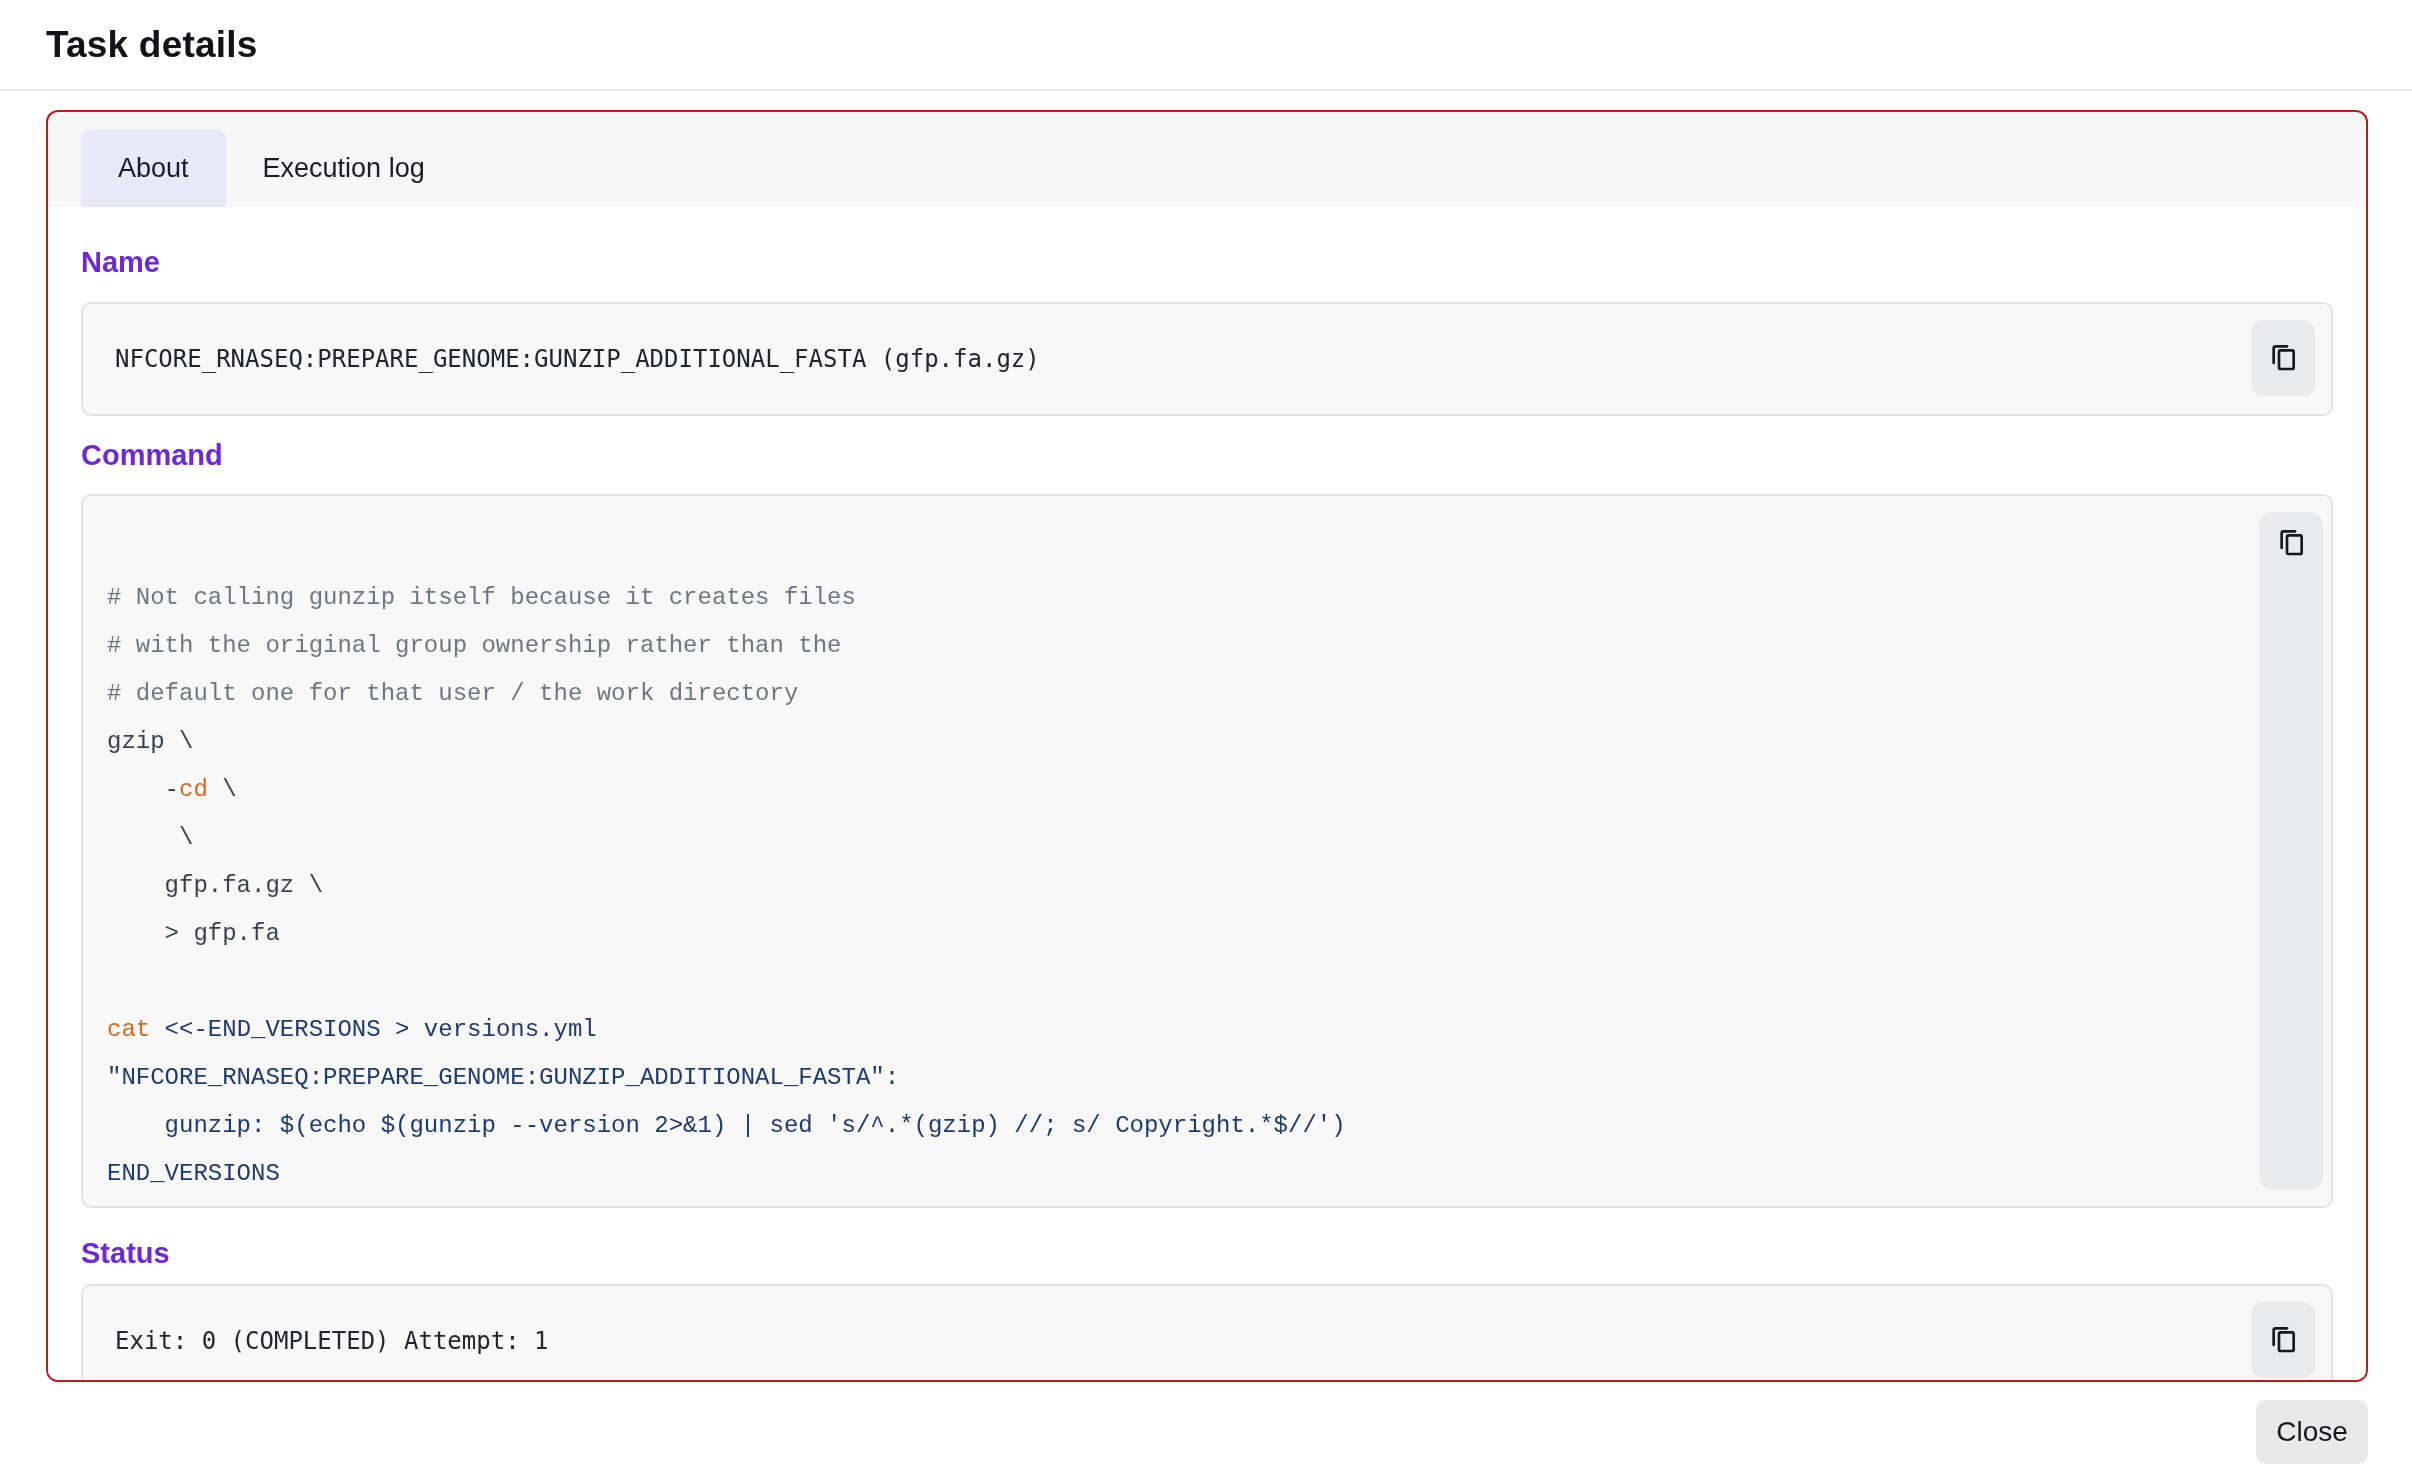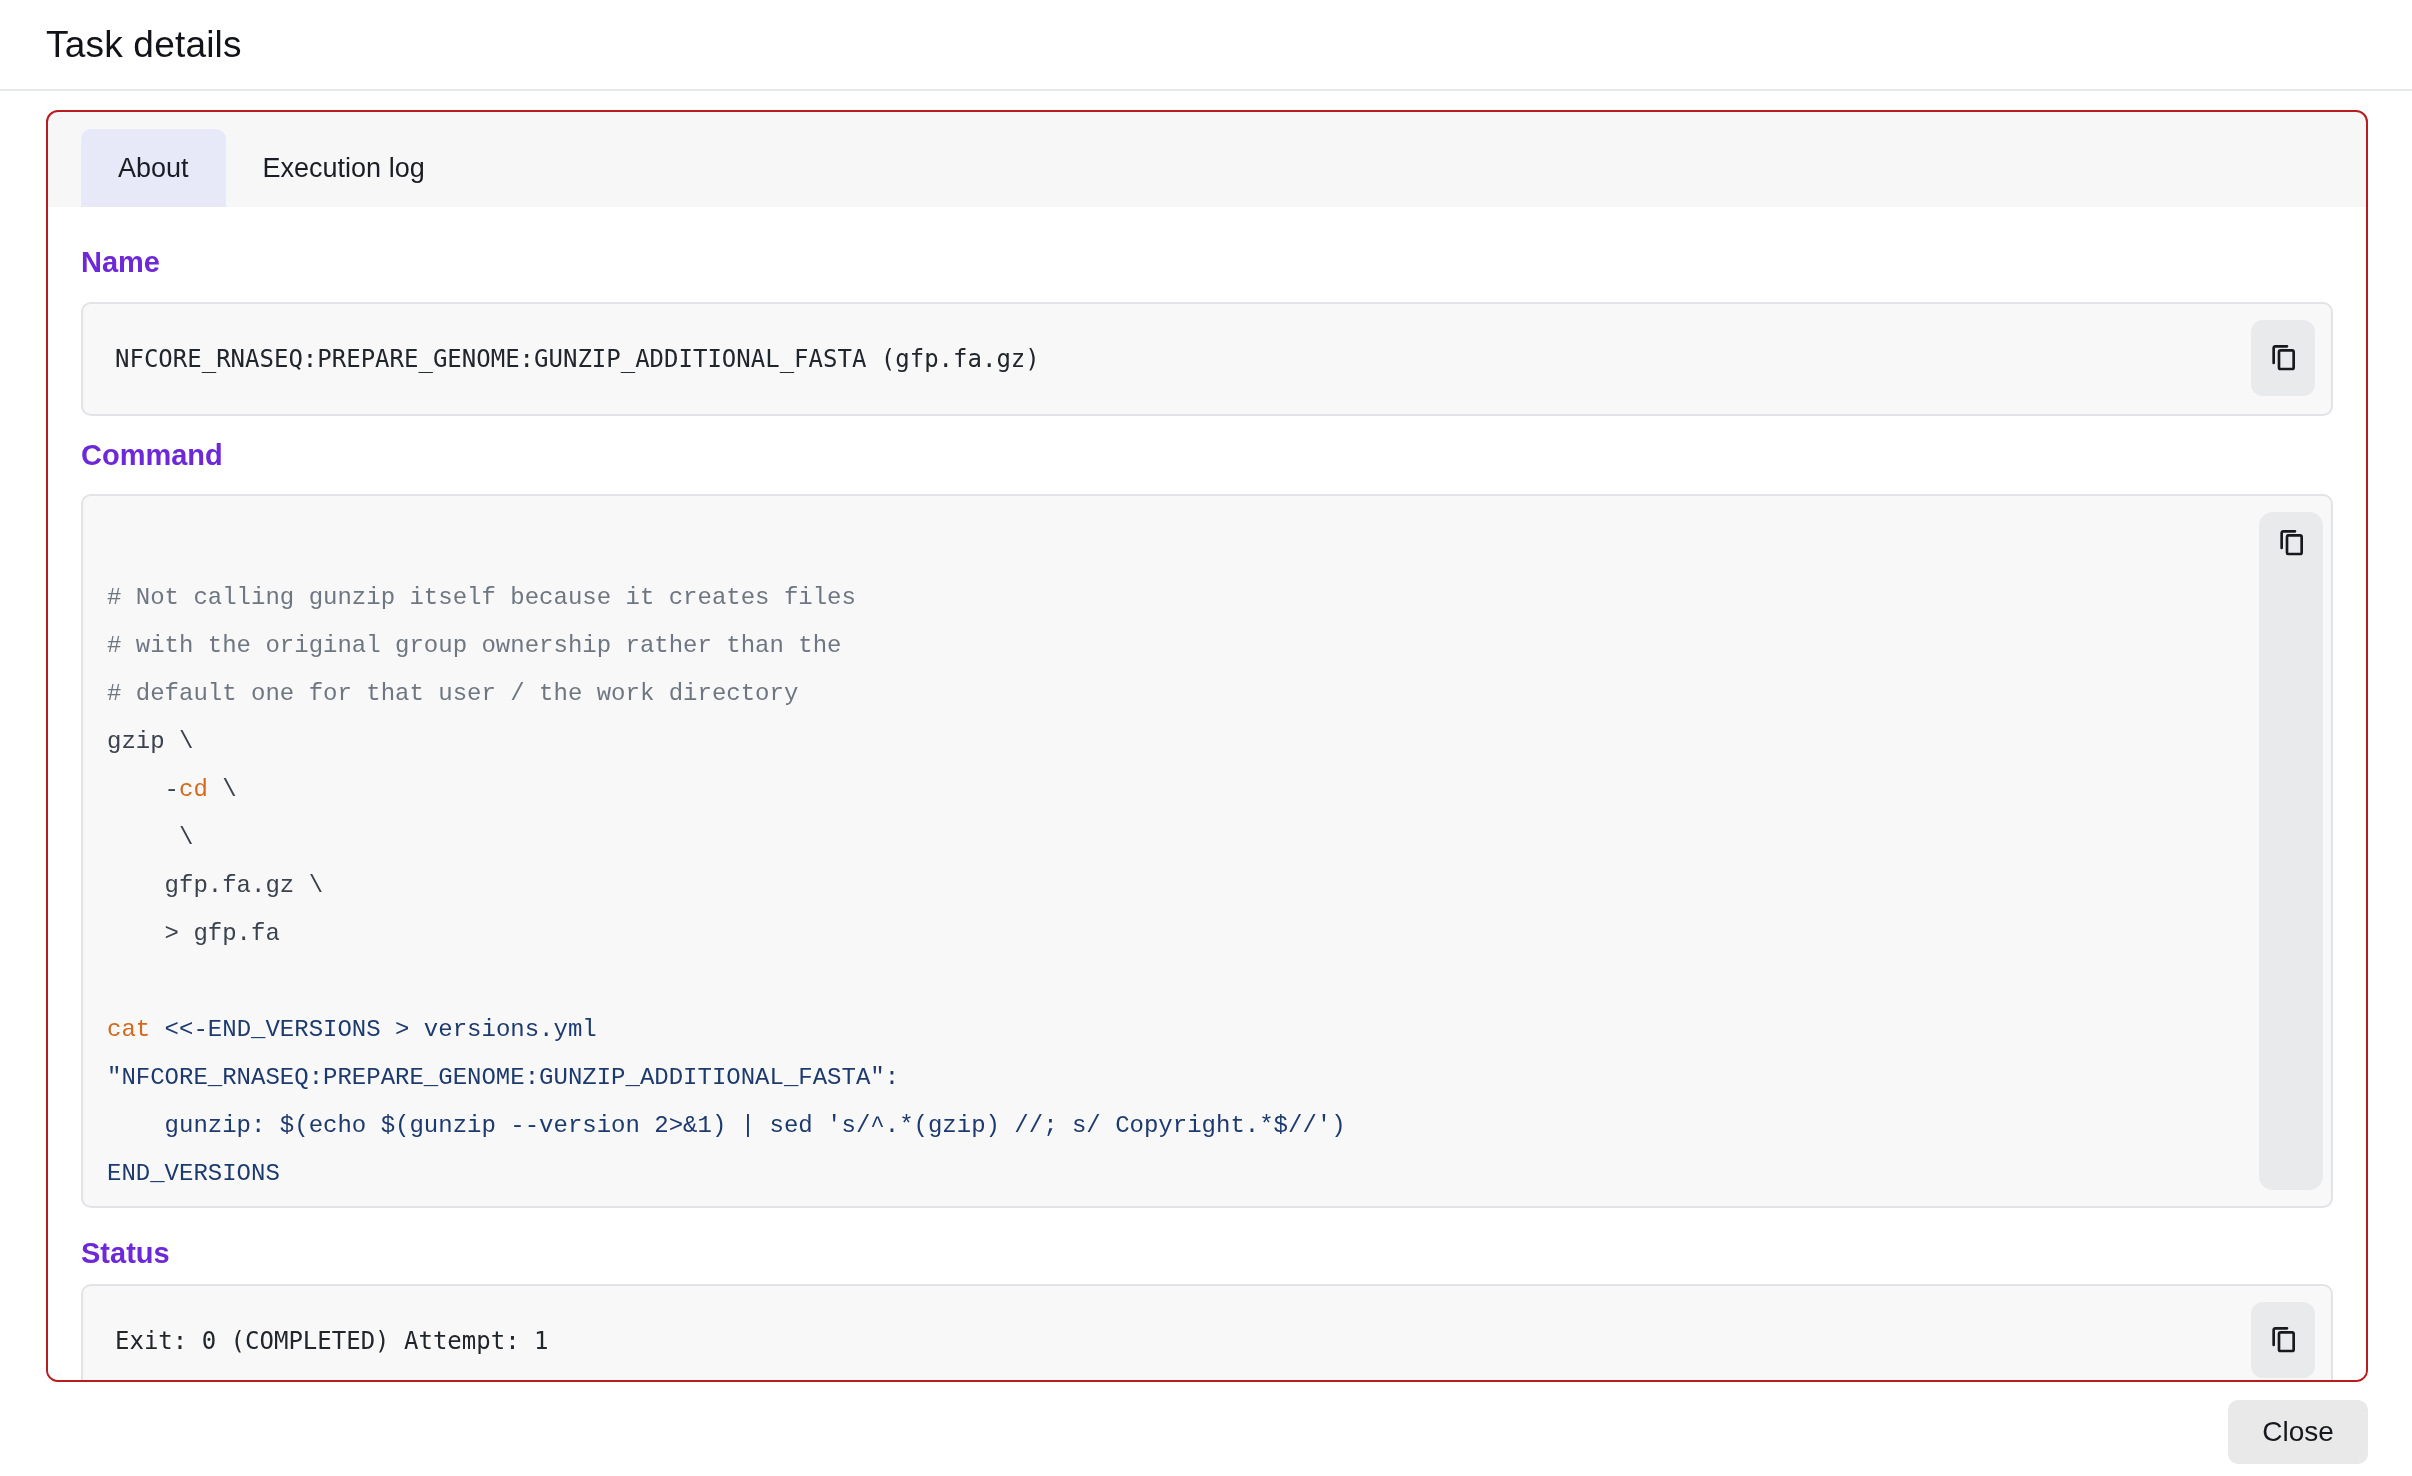--- a/index.html
+++ b/index.html
@@ -13,21 +13,21 @@
   .page { position:relative; width:2412px; height:1476px; background:#fff; }
 
   
   .page-header {
     height:91px; width:100%;
     border-bottom:2px solid #e7e8ea;
     display:flex; align-items:center;
     padding:0 46px;
     background:#fff;
   }
-  .page-title { font-size:37px; font-weight:400; color:#111318; letter-spacing:0.2px; }
+  .page-title { font-size:37px; font-weight:700; color:#111318; letter-spacing:0.2px; }
 
   
   .card {
     position:absolute; left:46px; top:110px;
     width:2322px; height:1272px;
     background:#f7f7f8;
     border:2px solid #b91c1c;
     border-radius:12px;
     overflow:hidden;
   }
@@ -122,21 +122,21 @@
     align-items:flex-start;
     padding-top:14px;
   }
 
   
   .dialog-footer {
     position:absolute;
     right:44px; bottom:12px;
   }
   .close-btn {
-    width:140px; height:64px;
+    width:112px; height:64px;
     background:#e9e9ea;
     border:none; border-radius:10px;
     font-size:28px; color:#16181d;
     font-family:"Liberation Sans", sans-serif;
     cursor:pointer;
   }
 </style>
 </head>
 <body>
 

